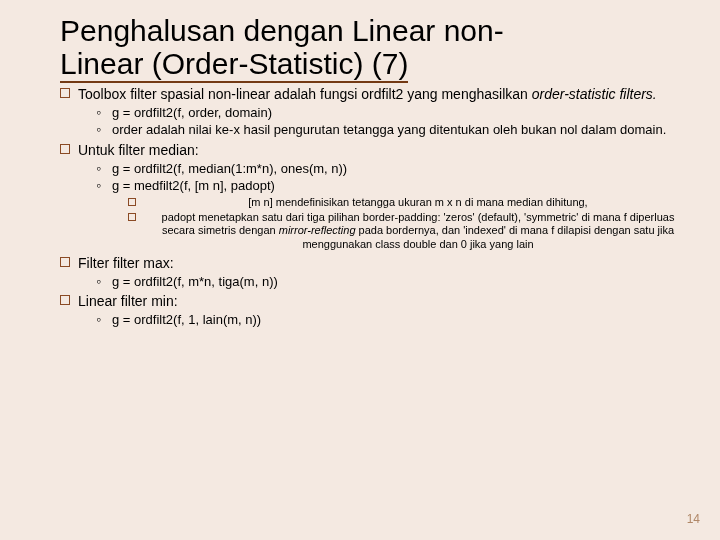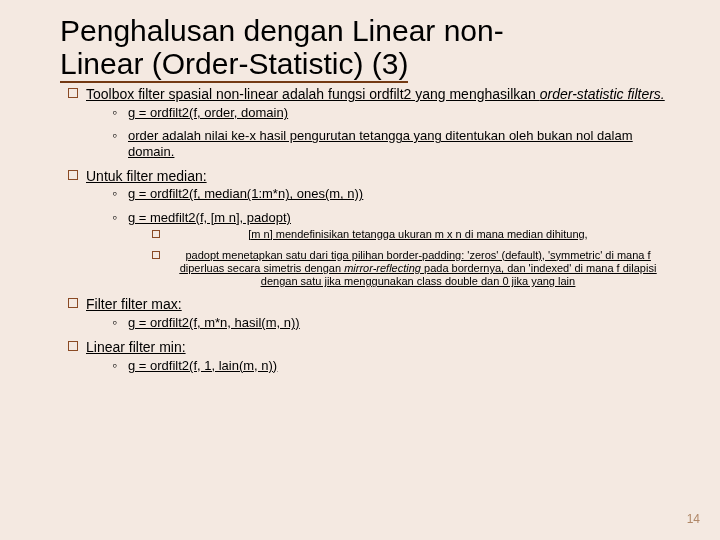--- a/index.html
+++ b/index.html
@@ -22,21 +22,21 @@
     line-height: 1.1;
     margin: 0 0 6px 0;
     font-weight: normal;
   }
   .title-underline {
     display: inline;
     border-bottom: 2px solid #733913;
     padding-bottom: 1px;
   }
   ul { margin: 0; padding: 0; list-style: none; }
-  li { margin: 8px; padding: 0; text-decoration: underline; }
+  li { margin: 0; padding: 0; }
   .lvl1 {
     font-size: 14px;
     margin-top: 4px;
     padding-left: 18px;
     position: relative;
     line-height: 1.2;
   }
   .lvl1::before {
     content: "";
     position: absolute;
@@ -93,21 +93,21 @@
     color: #b08868;
     text-align: right;
   }
 </style>
 </head>
 <body>
 
 <div class="slide">
   <h1 class="title">
     <span>Penghalusan dengan Linear non-</span><br>
-    <span class="title-underline">Linear (Order-Statistic) (3)</span>
+    <span class="title-underline">Linear (Order-Statistic) (7)</span>
   </h1>
 
   <ul>
 
     <li class="lvl1">
       <span>Toolbox filter spasial non-linear adalah fungsi ordfilt2 yang menghasilkan </span><span class="italic">order-statistic filters.</span>
       <ul class="sub-list">
         <li class="lvl2">g = ordfilt2(f, order, domain)</li>
         <li class="lvl2">order adalah nilai ke-x hasil pengurutan tetangga yang ditentukan oleh bukan nol dalam domain.</li>
       </ul>
@@ -125,21 +125,21 @@
               <span>padopt menetapkan satu dari tiga pilihan border-padding: 'zeros' (default), 'symmetric' di mana f diperluas secara simetris dengan </span><span class="italic">mirror-reflecting</span><span> pada bordernya, dan 'indexed' di mana f dilapisi dengan satu jika menggunakan class double dan 0 jika yang lain</span>
             </li>
           </ul>
         </li>
       </ul>
     </li>
 
     <li class="lvl1">
       <span>Filter filter max:</span>
       <ul class="sub-list">
-        <li class="lvl2">g = ordfilt2(f, m*n, hasil(m, n))</li>
+        <li class="lvl2">g = ordfilt2(f, m*n, tiga(m, n))</li>
       </ul>
     </li>
 
     <li class="lvl1">
       <span>Linear filter min:</span>
       <ul class="sub-list">
         <li class="lvl2">g = ordfilt2(f, 1, lain(m, n))</li>
       </ul>
     </li>
 

